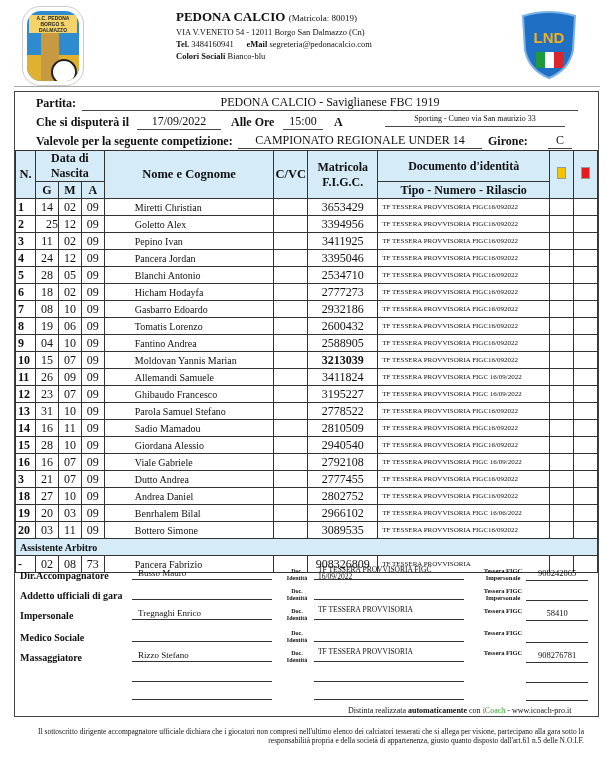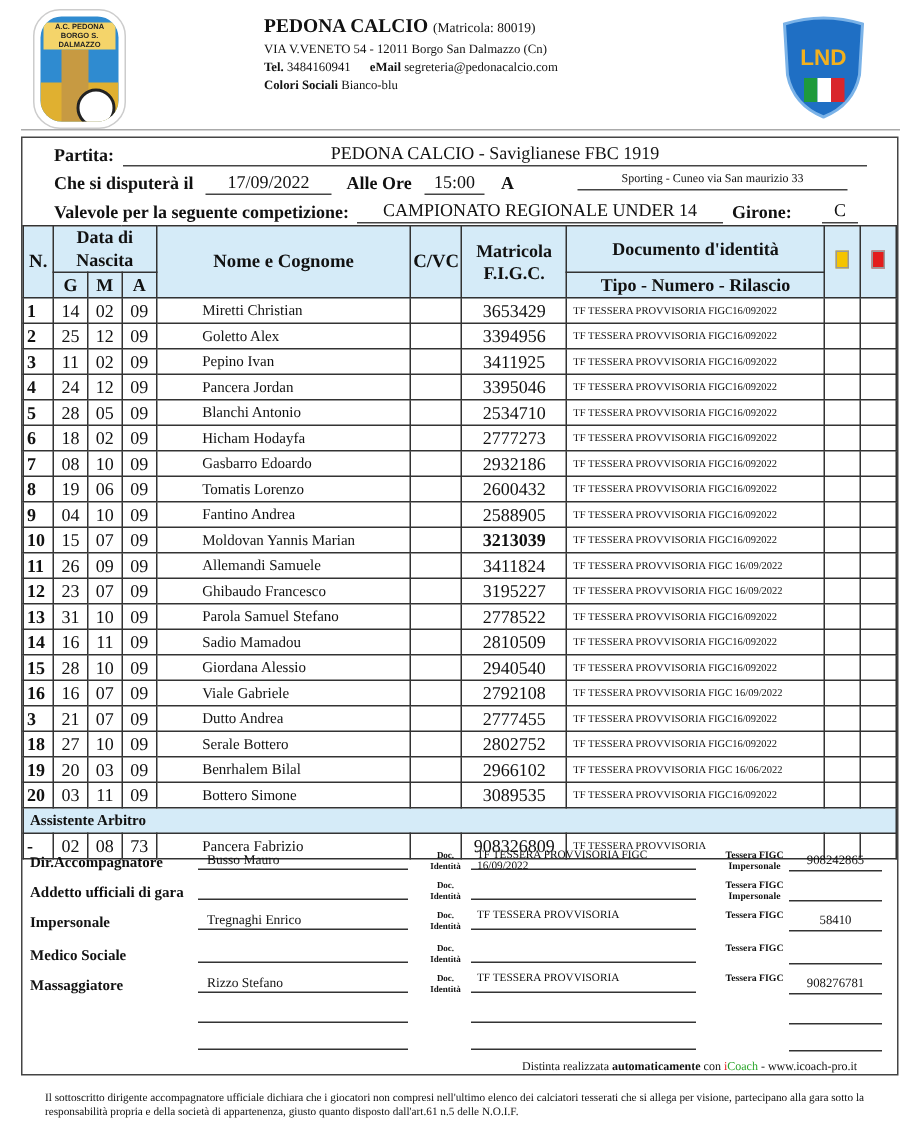--- a/index.html
+++ b/index.html
@@ -37,21 +37,21 @@
   .card { display:inline-block; width:7px; height:10px; border:1px solid #999; }
 
   .staff-lbl { left:20px; font-weight:bold; font-size:10px; }
   .staff-val { left:132px; width:140px; border-bottom:1px solid #333; font-size:9px; padding-left:6px; box-sizing:border-box; }
   .doc-lbl { left:284px; width:26px; font-size:6px; font-weight:bold; text-align:center; line-height:7px; }
   .doc-val { left:314px; width:150px; border-bottom:1px solid #333; font-size:7.5px; line-height:7px; padding-left:4px; box-sizing:border-box; }
   .tes-lbl { left:476px; width:54px; font-size:6.5px; font-weight:bold; text-align:center; line-height:7px; }
   .tes-val { left:526px; width:62px; border-bottom:1px solid #333; font-size:8.5px; text-align:center; }
   .credit { left:348px; top:706px; font-size:8px; }
   .credit .i { color:#e21b1b; } .credit .c { color:#2aa52a; }
-  .footer-note { left:30px; top:727px; width:554px; text-align:left; font-size:7.5px; line-height:9px; }
+  .footer-note { left:30px; top:727px; width:554px; text-align:right; font-size:7.5px; line-height:9px; }
 </style>
 </head>
 <body>
 
 <div class="abs logo-left">
   <div class="sky">
       <div class="gold"></div>
       <div class="tower"></div>
       <div class="ball"></div>
     <div class="ttl">A.C. PEDONA BORGO S. DALMAZZO</div>
@@ -124,21 +124,21 @@
         <td class="dt" style="height: 16px;">09</td>
     <td class="nm" style="height: 16px;">Miretti Christian</td>
         <td class="dt" style="height: 16px;"></td>
         <td class="mat" style="height: 16px;">3653429</td>
         <td class="doc" style="height: 16px;">TF   TESSERA PROVVISORIA   FIGC16/092022</td>
     <td style="height: 16px;"></td>
         <td style="height: 16px;"></td>
       </tr>
       <tr>
     <td class="num" style="height: 16px;">2</td>
-        <td class="dt" style="height: 16px;">25</td>
+        <td class="dt" style="height: 16px; text-align: right;">25</td>
         <td class="dt" style="height: 16px;">12</td>
         <td class="dt" style="height: 16px;">09</td>
     <td class="nm" style="height: 16px;">Goletto Alex</td>
         <td class="dt" style="height: 16px;"></td>
         <td class="mat" style="height: 16px;">3394956</td>
         <td class="doc" style="height: 16px;">TF   TESSERA PROVVISORIA   FIGC16/092022</td>
     <td style="height: 16px;"></td>
         <td style="height: 16px;"></td>
       </tr>
       <tr>
@@ -319,21 +319,21 @@
         <td class="mat" style="height: 16px;">2777455</td>
         <td class="doc" style="height: 16px;">TF   TESSERA PROVVISORIA   FIGC16/092022</td>
     <td style="height: 16px;"></td>
         <td style="height: 16px;"></td>
       </tr>
       <tr>
     <td class="num" style="height: 16px;">18</td>
         <td class="dt" style="height: 16px;">27</td>
         <td class="dt" style="height: 16px;">10</td>
         <td class="dt" style="height: 16px;">09</td>
-    <td class="nm" style="height: 16px;">Serale Bottero</td>
+    <td class="nm" style="height: 16px;">Andrea Daniel</td>
         <td class="dt" style="height: 16px;"></td>
         <td class="mat" style="height: 16px;">2802752</td>
         <td class="doc" style="height: 16px;">TF   TESSERA PROVVISORIA   FIGC16/092022</td>
     <td style="height: 16px;"></td>
         <td style="height: 16px;"></td>
       </tr>
       <tr>
     <td class="num" style="height: 16px;">19</td>
         <td class="dt" style="height: 16px;">20</td>
         <td class="dt" style="height: 16px;">03</td>

